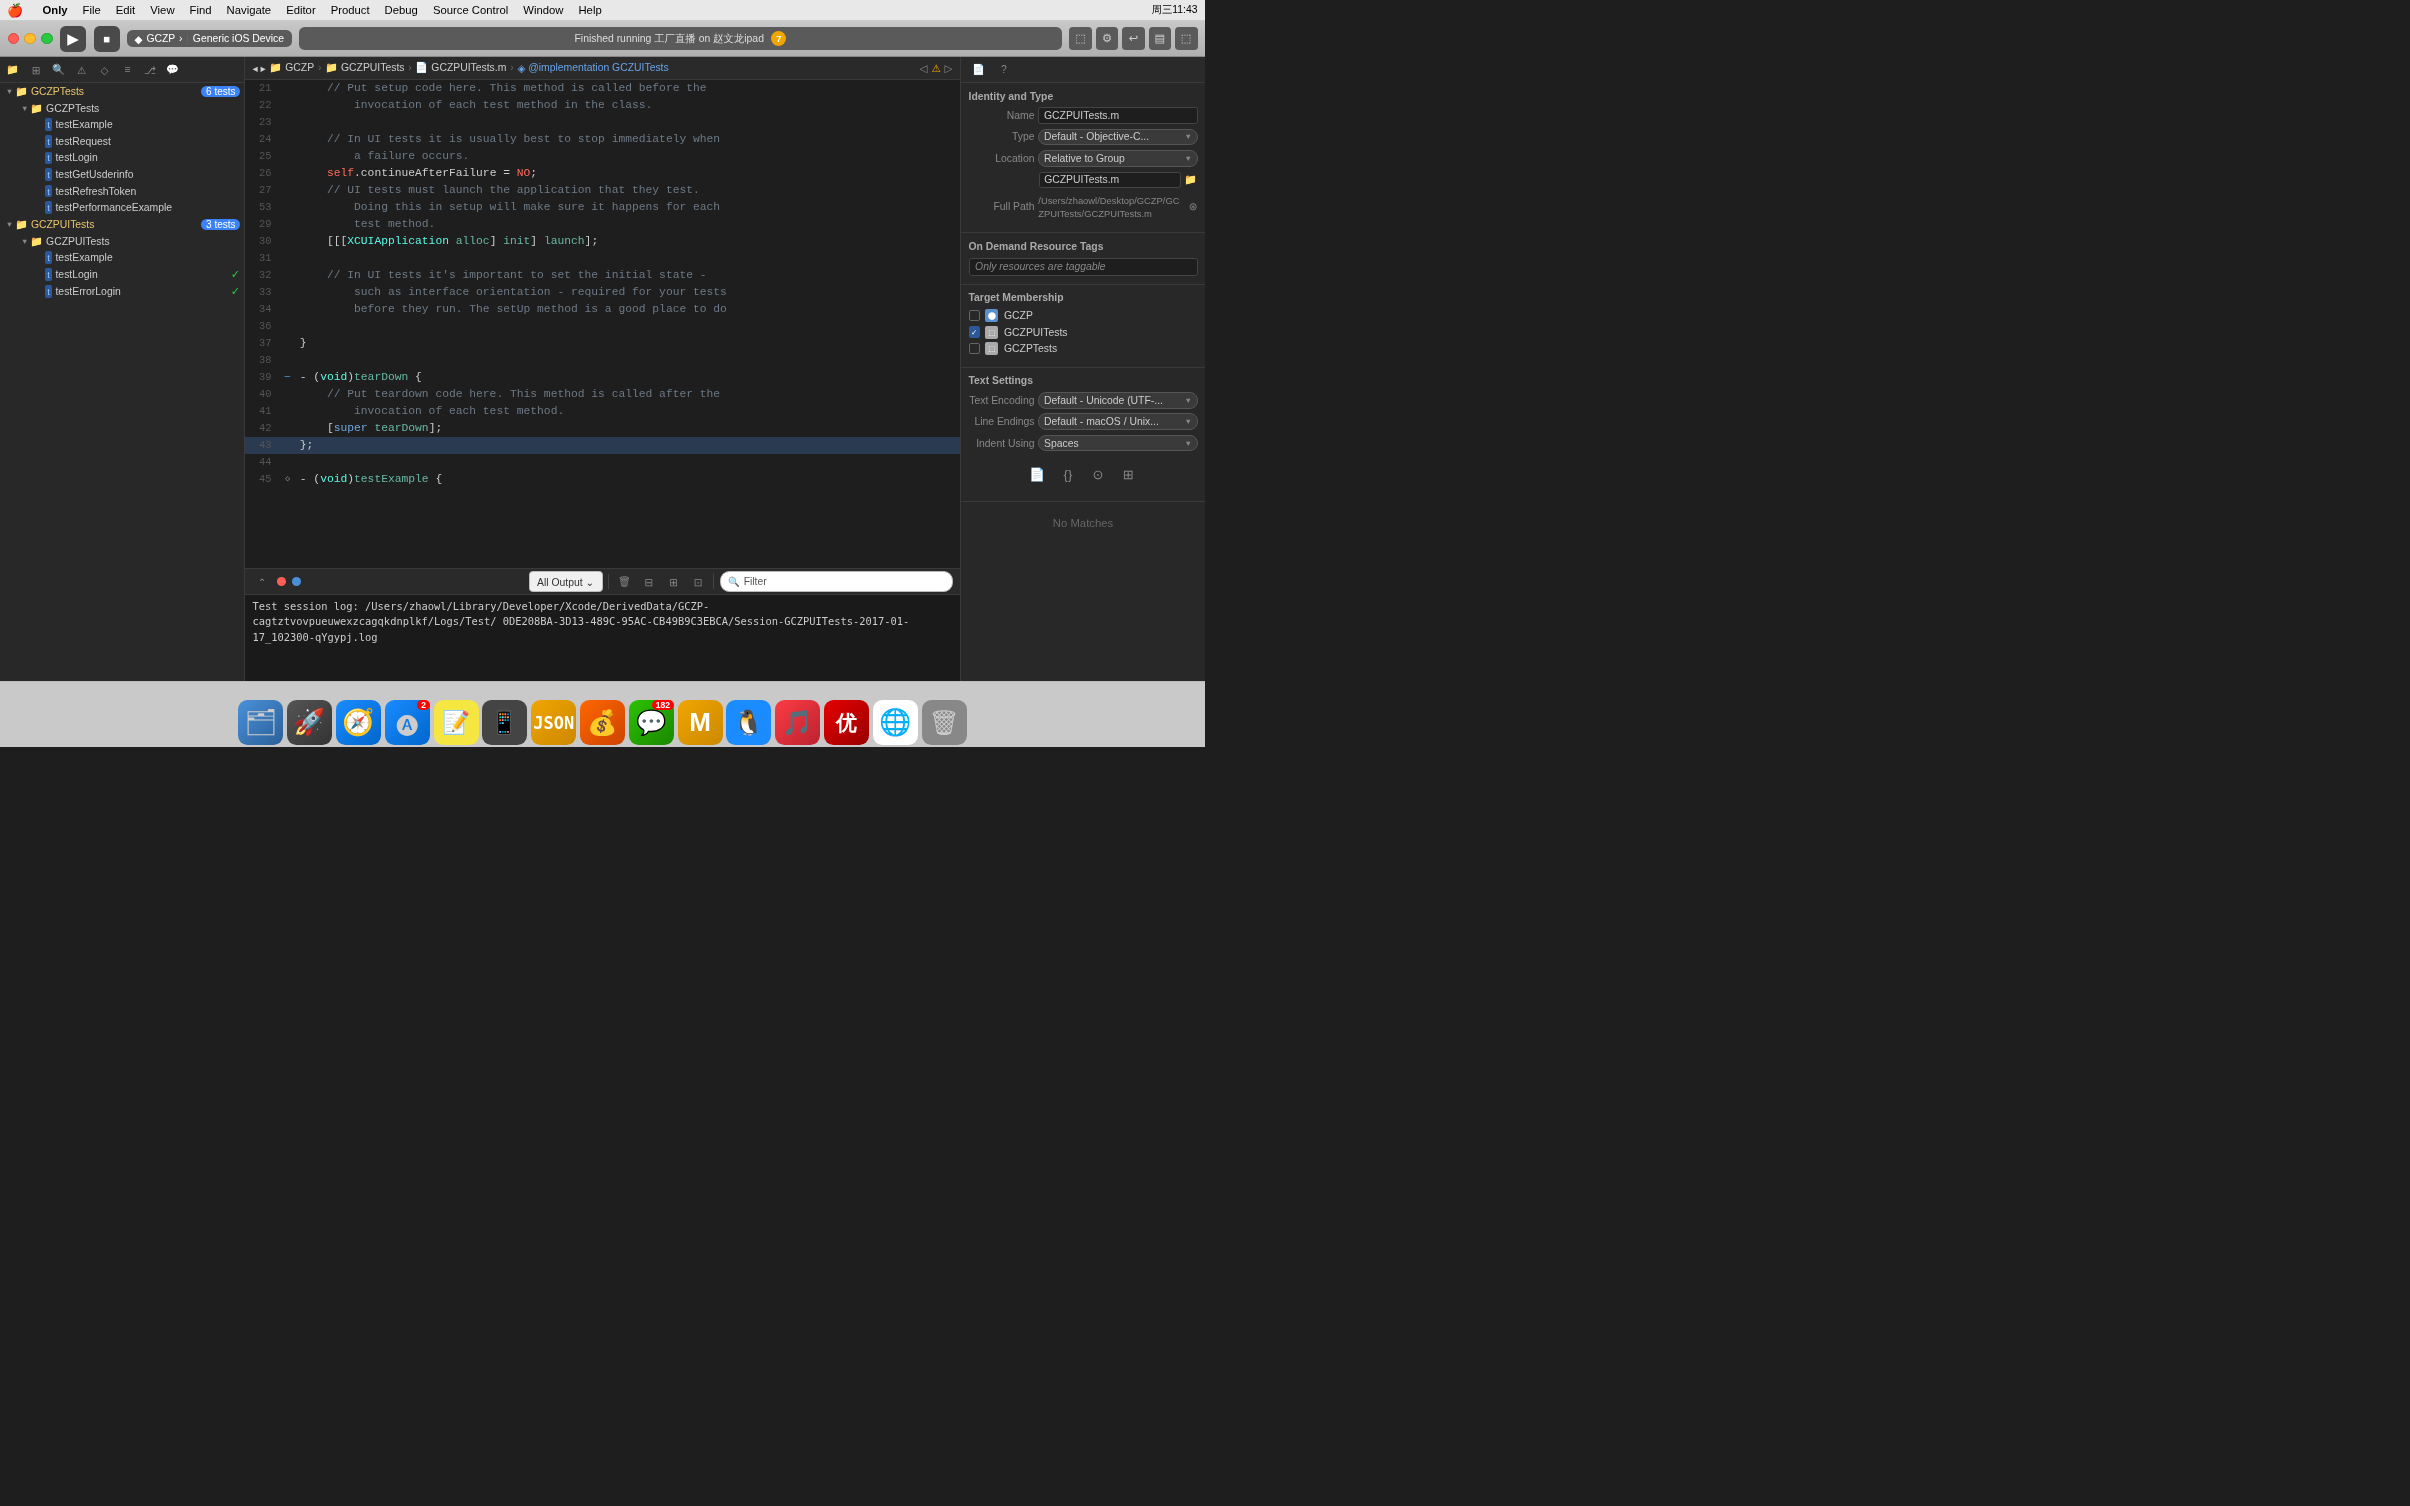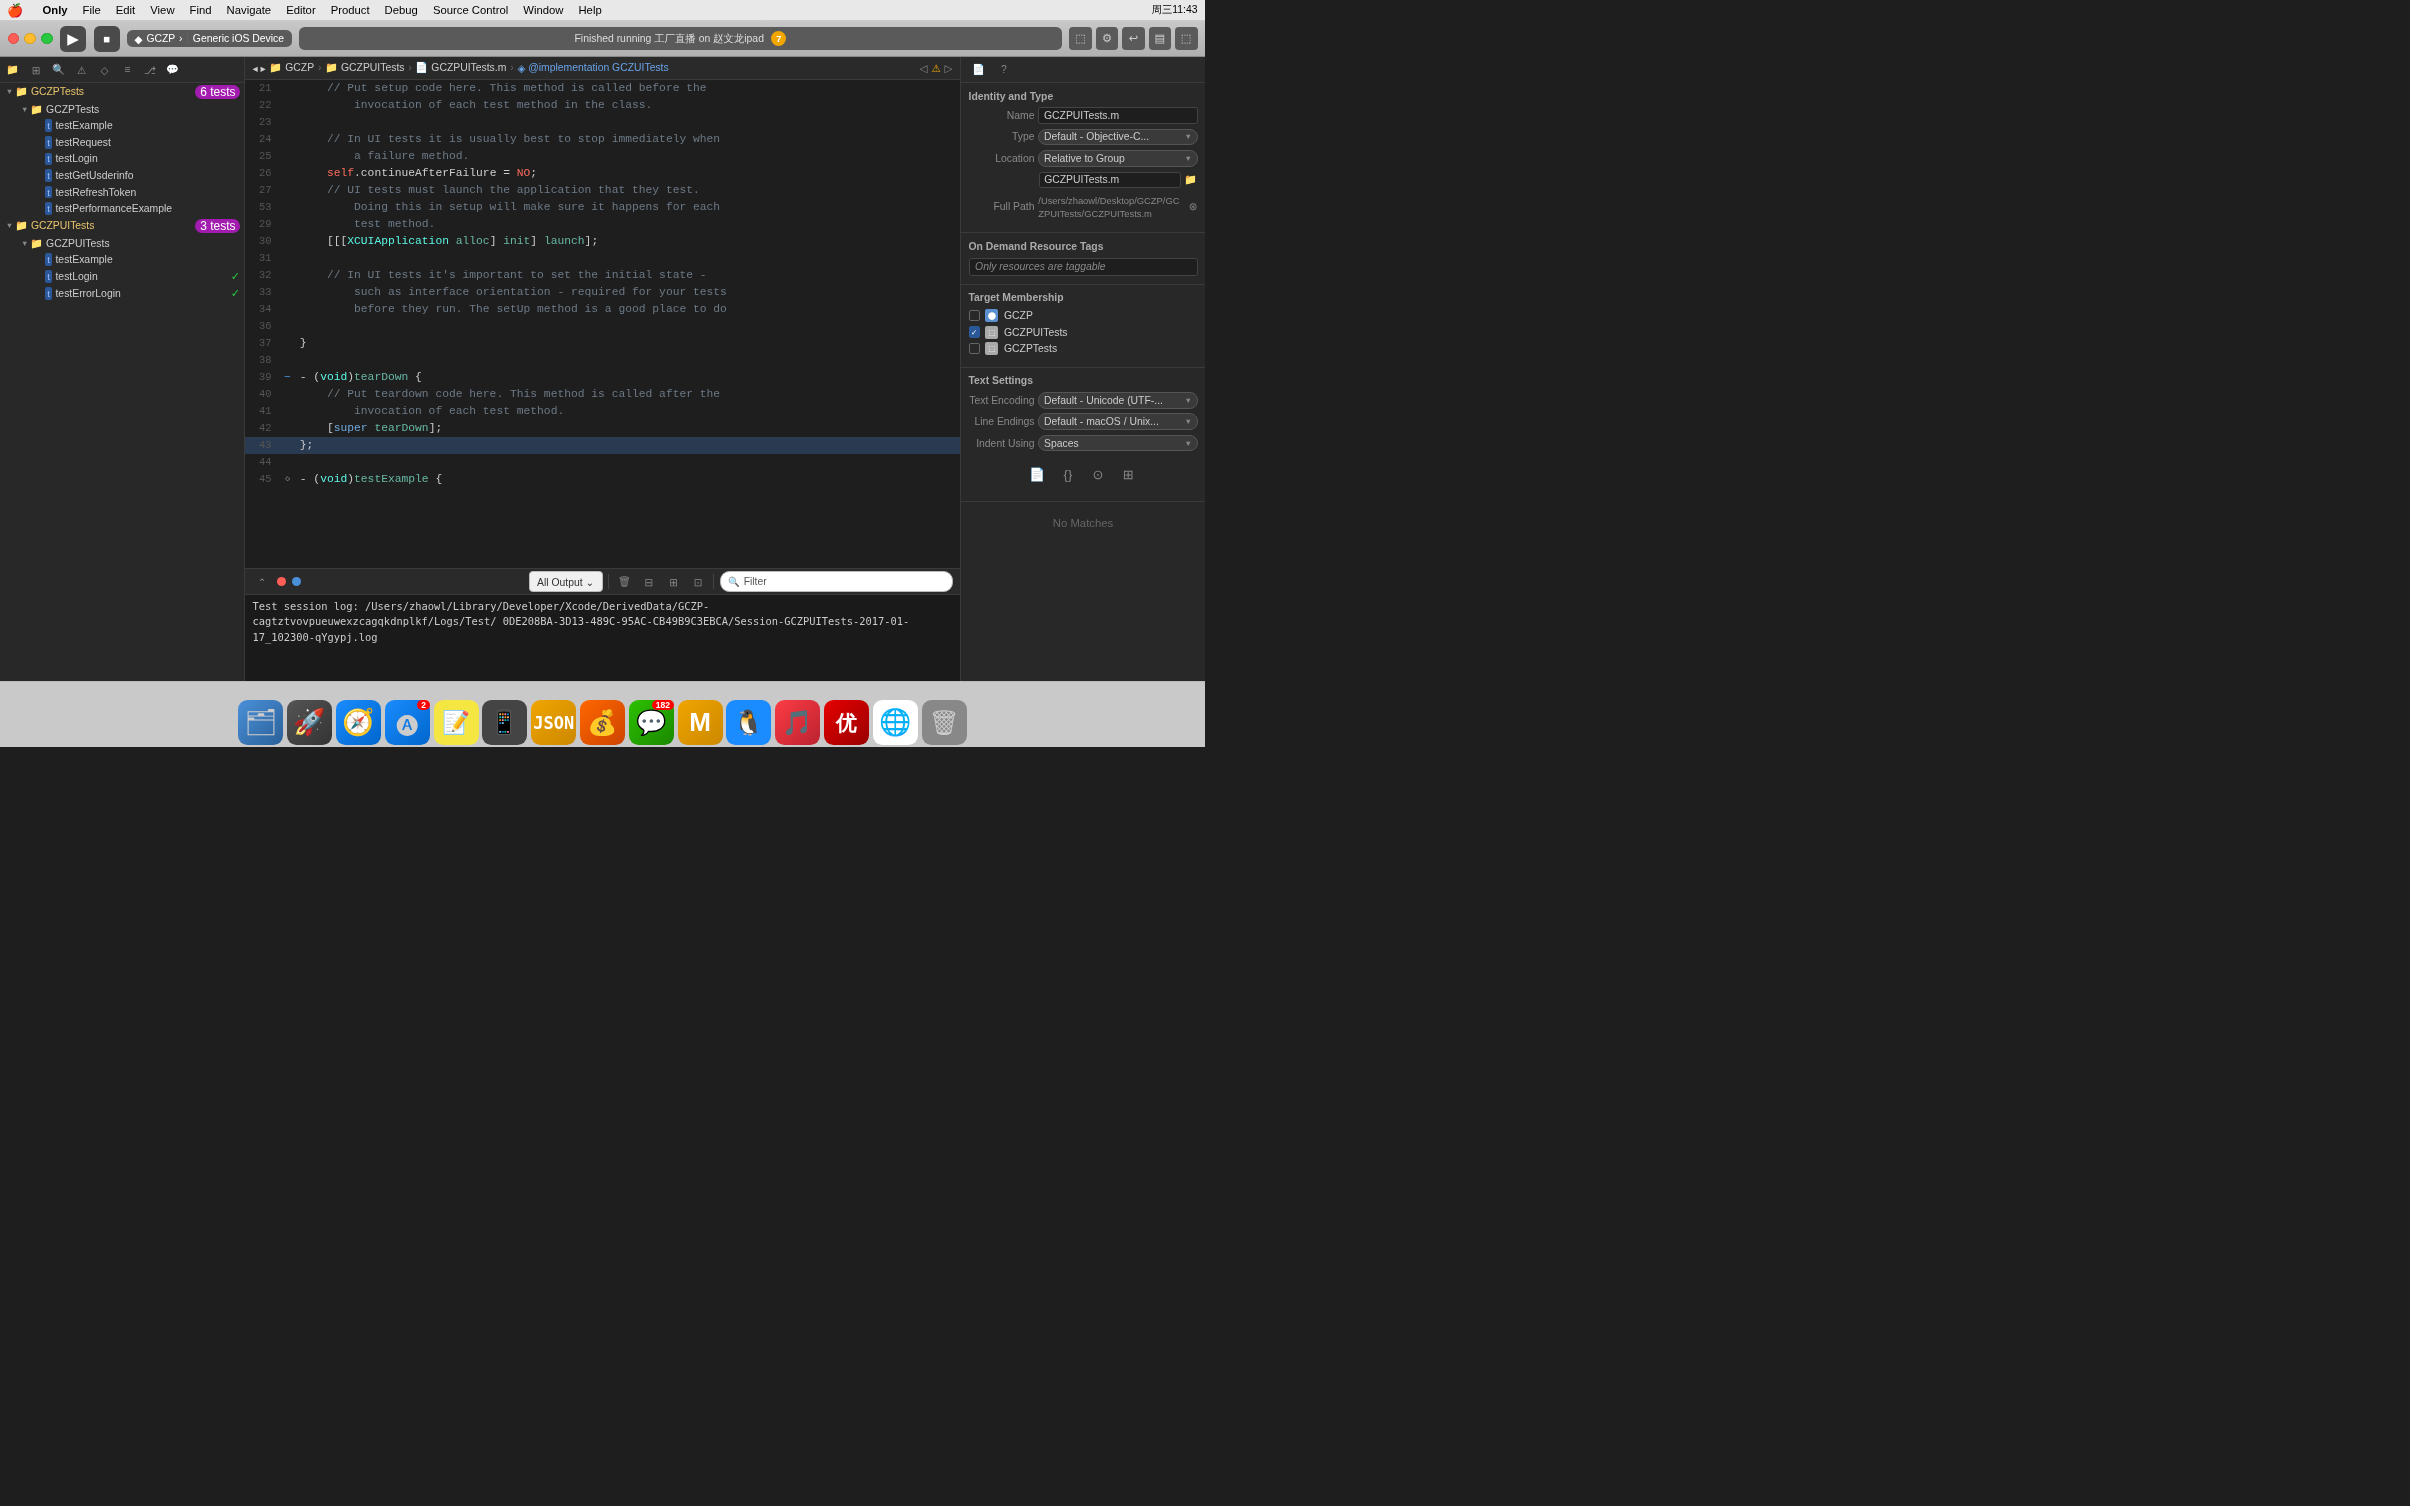--- a/index.html
+++ b/index.html
@@ -117,22 +117,22 @@
       white-space: nowrap;
       font-size: 10.4px;
       color: #ccc;
     }
     .nav-triangle {
       width: 11.3px; text-align: center; font-size: 7.5px; color: #888;
       flex-shrink: 0;
     }
     .nav-icon { width: 13px; height: 13px; margin-right: 2.8px; flex-shrink: 0; }
     .nav-badge {
-      margin-left: auto; background: #a21caf; color: white; border-radius: 7.5px;
-      padding: 0 4.7px; font-size: 12px; text-align: right;
+      margin-left: auto; background: #3b82f6; color: white; border-radius: 7.5px;
+      padding: 0 4.7px; font-size: 10px; text-align: right;
     }
     .nav-check-green { color: #28c840; margin-left: auto; font-size: 11.3px; }
     .folder-icon { color: #e8c56c; }
     .test-icon { color: #a0c0ff; font-size: 9.4px; background: #2a5899; border-radius: 1.9px; padding: 0.9px 1.9px; }
 
     
     .nav-toolbar {
       height: 26px;
       background: #2a2a2a;
       border-bottom: 0.9px solid #3a3a3a;
@@ -537,21 +537,21 @@
         <span class="line-content"></span>
       </div>
       <div class="code-line">
         <span class="line-num">24</span>
         <span class="line-gutter"></span>
         <span class="line-content"><span class="comment">    // In UI tests it is usually best to stop immediately when</span></span>
       </div>
       <div class="code-line">
         <span class="line-num">25</span>
         <span class="line-gutter"></span>
-        <span class="line-content"><span class="comment">        a failure method.</span></span>
+        <span class="line-content"><span class="comment">        a failure occurs.</span></span>
       </div>
       <div class="code-line">
         <span class="line-num">26</span>
         <span class="line-gutter"></span>
         <span class="line-content">    <span class="self-kw">self</span>.<span class="prop">continueAfterFailure</span> = <span class="no-kw">NO</span>;</span>
       </div>
       <div class="code-line">
         <span class="line-num">27</span>
         <span class="line-gutter"></span>
         <span class="line-content"><span class="comment">    // UI tests must launch the application that they test.</span></span>

